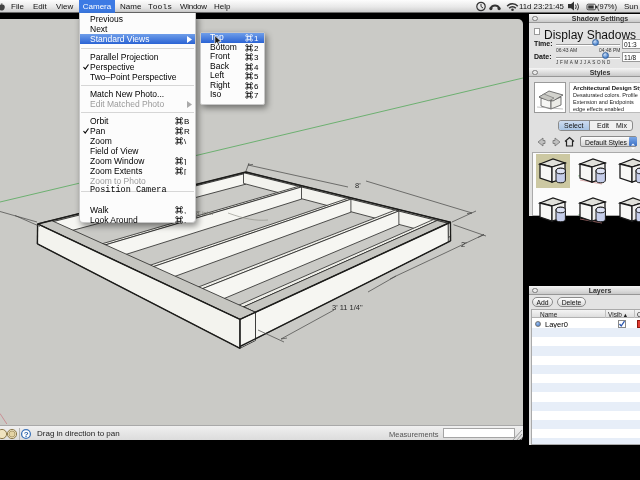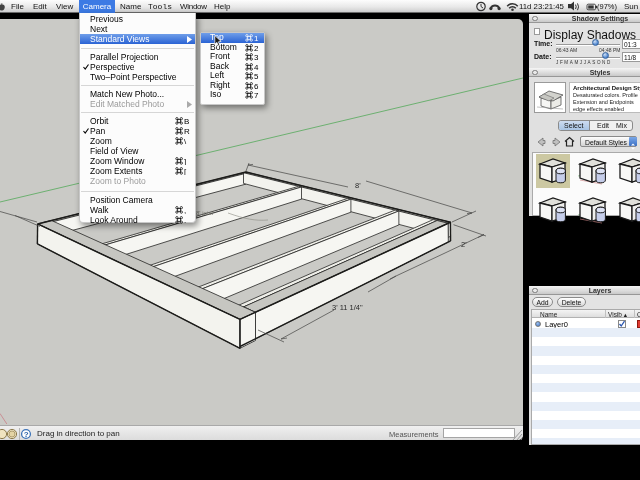--- a/index.html
+++ b/index.html
@@ -398,21 +398,21 @@
         <span class="lbl">Zoom Extents</span>
         <span class="sc"><svg width="15" height="9" viewBox="0 0 15 9">
             <use href="#cmdg" transform="translate(0,0.8)"></use>
             <text x="9" y="7.5" font-size="8" fill="#000">[</text>
           </svg></span>
       </div>
   <div class="mrow gray" style="top:163px;">
         <span class="lbl">Zoom to Photo</span>
       </div>
   <div class="sep" style="top:178px;"></div>
-  <div class="mrow" style="top:182px;">
+  <div class="mrow" style="top:172px;font-family:Liberation Mono, monospace;">
         <span class="lbl">Position Camera</span>
       </div>
   <div class="mrow" style="top:192px;">
         <span class="lbl">Walk</span>
         <span class="sc"><svg width="15" height="9" viewBox="0 0 15 9">
             <use href="#cmdg" transform="translate(0,0.8)"></use>
             <text x="9" y="7.5" font-size="8" fill="#000">,</text>
           </svg></span>
       </div>
   <div class="mrow" style="top:202px;">

